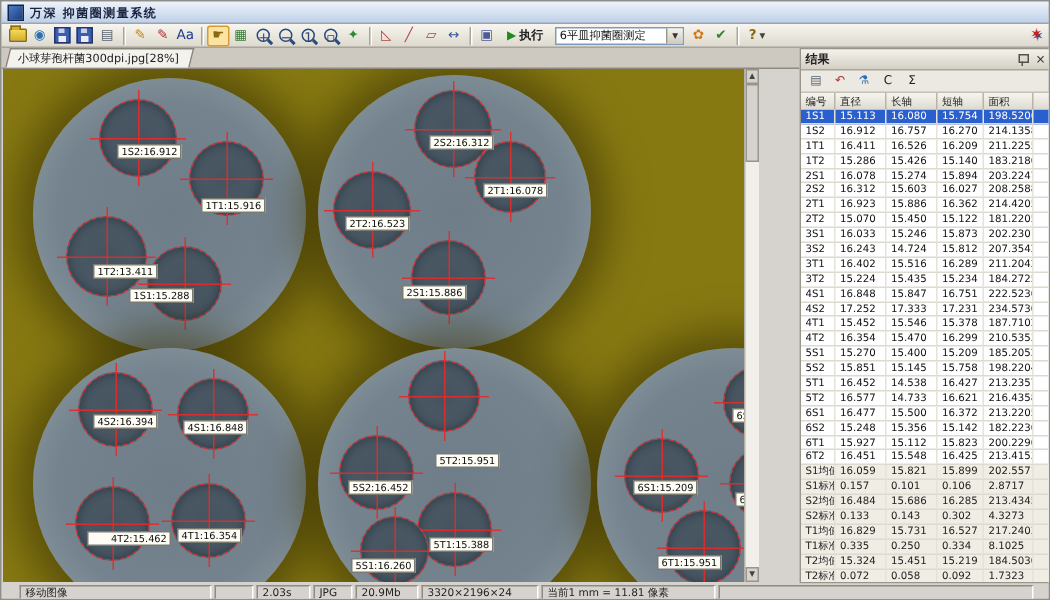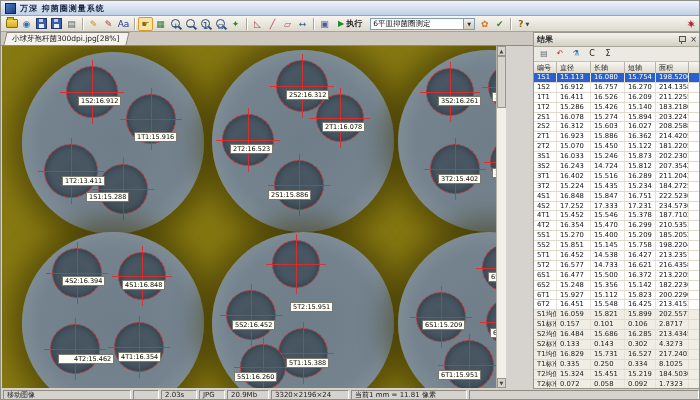--- a/index.html
+++ b/index.html
@@ -25,21 +25,21 @@
   .ic-folder{width:10px;height:7px;background:linear-gradient(#f2d95c,#d8ae24);border:1px solid #8a6d12;border-radius:1px;position:relative;}
   .ic-folder::before{content:"";position:absolute;left:0;top:-3px;width:5px;height:2px;background:#d8ae24;border:1px solid #8a6d12;border-bottom:none;}
   .ic-disk{width:9px;height:9px;background:#3a5db0;border:1px solid #22366b;position:relative;}
   .ic-disk::before{content:"";position:absolute;left:2px;bottom:0;width:5px;height:4px;background:#e9ecf4;}
   .ic-disk::after{content:"";position:absolute;left:2px;top:0;width:4px;height:3px;background:#c6cfe6;}
   .ic-mag{width:9px;height:9px;border:1px solid #2a4a7a;border-radius:50%;font-size:6px;line-height:8px;color:#2a4a7a;text-align:center;position:relative;box-sizing:border-box;}
   .ic-mag::after{content:"";position:absolute;width:4px;height:2px;background:#2a4a7a;transform:rotate(45deg);right:-3px;bottom:-2px;}
   .runbtn{display:flex;align-items:center;margin:0 2px;padding:0 3px;height:14px;border:1px solid transparent;border-radius:2px;}
   .runbtn .play{color:#1d8a1d;font-size:8px;margin-right:2px;}
   .runbtn .rlab{font-size:8px;font-weight:bold;color:#222;}
-  .combo{display:flex;align-items:center;height:12px;border:1px solid #7f9db9;background:#fff;margin:0 2px;width:105px;box-sizing:border-box;}
+  .combo{display:flex;align-items:center;height:12px;border:1px solid #7f9db9;background:#fff;margin:0 2px;width:86px;box-sizing:border-box;}
   .combo .cval{flex:1;font-size:7.5px;color:#111;padding-left:2px;white-space:nowrap;overflow:hidden;}
   .combo .cbtn{width:10px;height:100%;background:linear-gradient(#f4f2ec,#cfcabd);border-left:1px solid #9a958a;
     font-size:5px;color:#333;display:flex;align-items:center;justify-content:center;}
   .helpbtn{display:flex;align-items:center;height:13px;padding:0 3px;border:1px solid transparent;border-radius:2px;}
   .helpbtn .q{font-size:9px;font-weight:bold;color:#8a6a10;}
   .helpbtn .dn{font-size:5px;color:#444;margin-left:2px;}
   .brand{position:absolute;right:4px;top:17px;font-size:10px;color:#c02020;text-shadow:1px 1px 0 #2a52a0;}
 
   
   .tabbar{position:absolute;left:0;top:31px;width:532px;height:14px;background:#cdc9c0;border-bottom:1px solid #8f8b80;box-sizing:border-box;}
@@ -87,21 +87,21 @@
   .trow span{font-size:6.8px;line-height:9px;color:#111;padding-left:3px;border-right:1px solid #e6e2d8;
     box-sizing:border-box;white-space:nowrap;overflow:hidden;}
   .trow.sel{background:#2a5fce;}
   .trow.sel span{color:#fff;}
   .trow.sum{background:#efede4;}
   .trow.sum span{color:#222;}
   .c0{width:23px;} .c1{width:34px;} .c2{width:34px;} .c3{width:31px;} .c4{width:33px;border-right:none;}
 
   
   .statusbar{position:absolute;left:0;top:388px;width:700px;height:12px;background:#d6d3ce;
-    display:flex;align-items:stretch;padding:1px 2px;box-sizing:border-box;}
+    display:flex;align-items:stretch;padding:1px 12px;box-sizing:border-box;}
   .scell{border:1px solid;border-color:#8f8b80 #fff #fff #8f8b80;font-size:7px;color:#222;
     line-height:9px;padding:0 3px;margin-right:2px;white-space:nowrap;overflow:hidden;box-sizing:border-box;}
   .scell.flex{flex:1;margin-right:0;}
 </style>
 </head>
 <body>
 
 <div class="window">
   <div class="titlebar">
     <span class="appicon"></span>
@@ -238,40 +238,20 @@
         <div class="zone" style="left: 104px; top: 44px; width: 48px; height: 48px;">
           <div class="ch"></div>
           <div class="cv"></div>
         </div>
         <div class="zlabel" style="left: 110px; top: 72px;">2T1:16.078</div>
         <div class="zone" style="left: 62px; top: 110px; width: 50px; height: 50px;">
           <div class="ch"></div>
           <div class="cv"></div>
         </div>
         <div class="zlabel" style="left: 56px; top: 140px;">2S1:15.886</div>
-      </div>
-      <div class="dish" style="left: 396px; top: 4px;">
-        <div class="zone" style="left: 28px; top: 18px; width: 48px; height: 48px;">
-          <div class="ch"></div>
-          <div class="cv"></div>
-        </div>
-        <div class="zlabel" style="left: 40px; top: 46px;">3S2:16.261</div>
-        <div class="zone" style="left: 90px; top: 14px; width: 46px; height: 46px;">
-          <div class="ch"></div>
-        </div>
-        <div class="zlabel" style="left: 94px; top: 42px;">3T1:16.060</div>
-        <div class="zone" style="left: 32px; top: 94px; width: 50px; height: 50px;">
-          <div class="ch"></div>
-          <div class="cv"></div>
-        </div>
-        <div class="zlabel" style="left: 40px; top: 124px;">3T2:15.402</div>
-        <div class="zone" style="left: 92px; top: 88px; width: 48px; height: 48px;">
-          <div class="ch"></div>
-        </div>
-        <div class="zlabel" style="left: 94px; top: 118px;">3S1:15.224</div>
       </div>
       <div class="dish" style="left: 20px; top: 186px;">
         <div class="zone" style="left: 30px; top: 16px; width: 50px; height: 50px;">
           <div class="ch"></div>
           <div class="cv"></div>
         </div>
         <div class="zlabel" style="left: 40px; top: 44px;">4S2:16.394</div>
         <div class="zone" style="left: 96px; top: 20px; width: 48px; height: 48px;">
           <div class="ch"></div>
           <div class="cv"></div>

